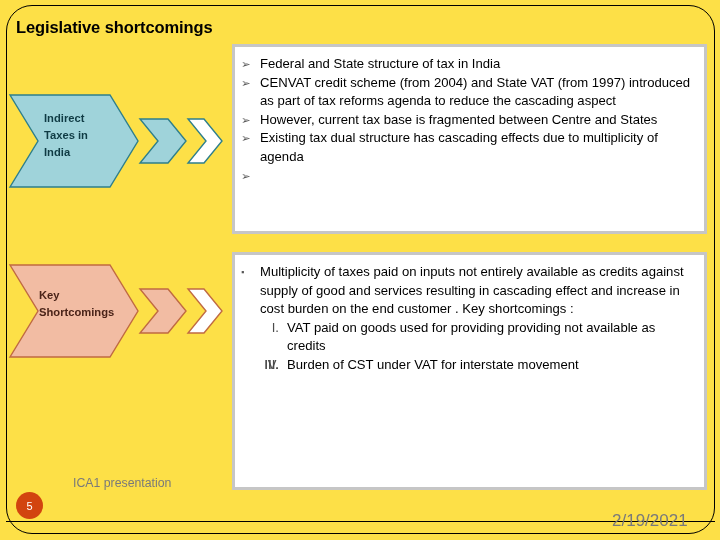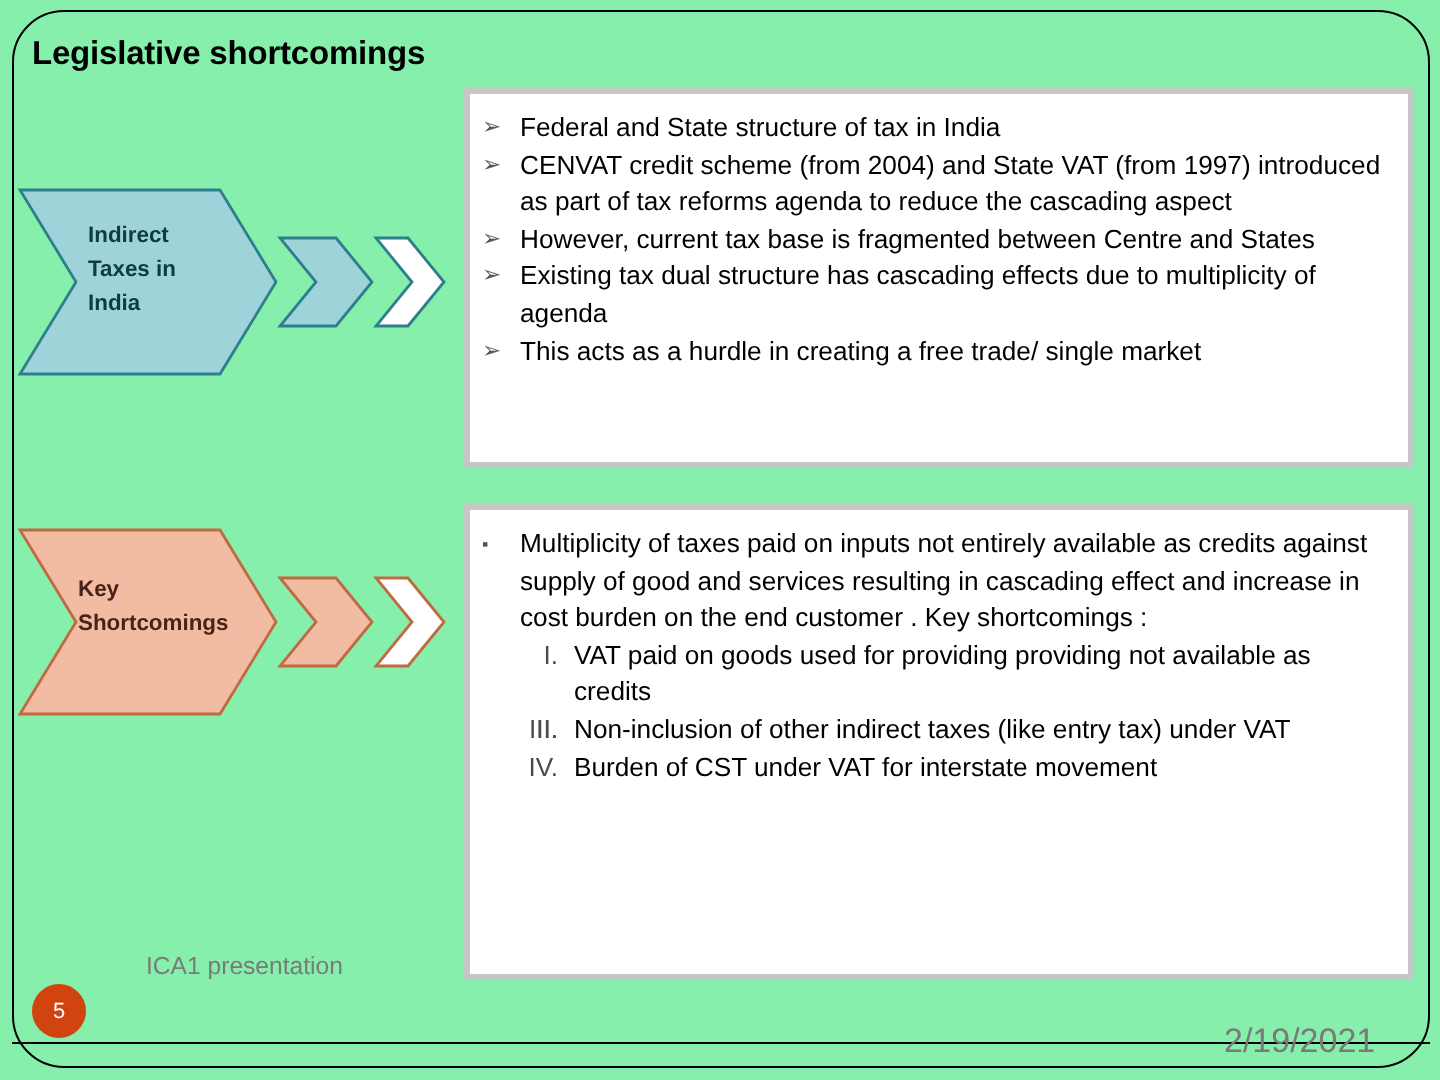--- a/index.html
+++ b/index.html
@@ -13,21 +13,21 @@
     font-family: "Liberation Sans", sans-serif;
     overflow: hidden;
   }
 
   
   #slide {
     position: relative;
     width: 720px;
     height: 540px;
     box-sizing: border-box;
-    background: #86efac;
+    background: #fde047;
     text-decoration: underline;
   }
   #slide-border {
     position: absolute;
     left: 6px;
     top: 5px;
     width: 709px;
     height: 529px;
     box-sizing: border-box;
     border: 1.6px solid #000000;
@@ -232,21 +232,20 @@
         <li class="b1">
           <span class="bul arrow">➢</span>
           <span>However, current tax base is fragmented between Centre and States</span>
         </li>
         <li class="b1">
           <span class="bul arrow">➢</span>
           <span>Existing tax dual structure has cascading effects due to multiplicity of agenda</span>
         </li>
         <li class="b1">
           <span class="bul arrow">➢</span>
-          <span>This acts as a hurdle in creating a free trade/ single market</span>
         </li>
       </ul>
     </div>
   </div>
 
   <div class="textbox" id="textbox-2">
     <div class="tb-inner">
       <ul class="lvl1">
         <li class="b1">
           <span class="bul square">▪</span>
@@ -256,21 +255,20 @@
       <ol class="roman">
         <li class="b2">
           <span class="rn">I.</span>
           <span>VAT paid on goods used for providing  providing not available as credits</span>
         </li>
         <li class="b2">
           <span class="rn">II.</span>
         </li>
         <li class="b2">
           <span class="rn">III.</span>
-          <span>Non-inclusion of other indirect taxes (like entry tax) under VAT</span>
         </li>
         <li class="b2">
           <span class="rn">IV.</span>
           <span>Burden of CST under VAT for interstate movement</span>
         </li>
       </ol>
     </div>
   </div>
 
   <div id="footer-line"></div>

